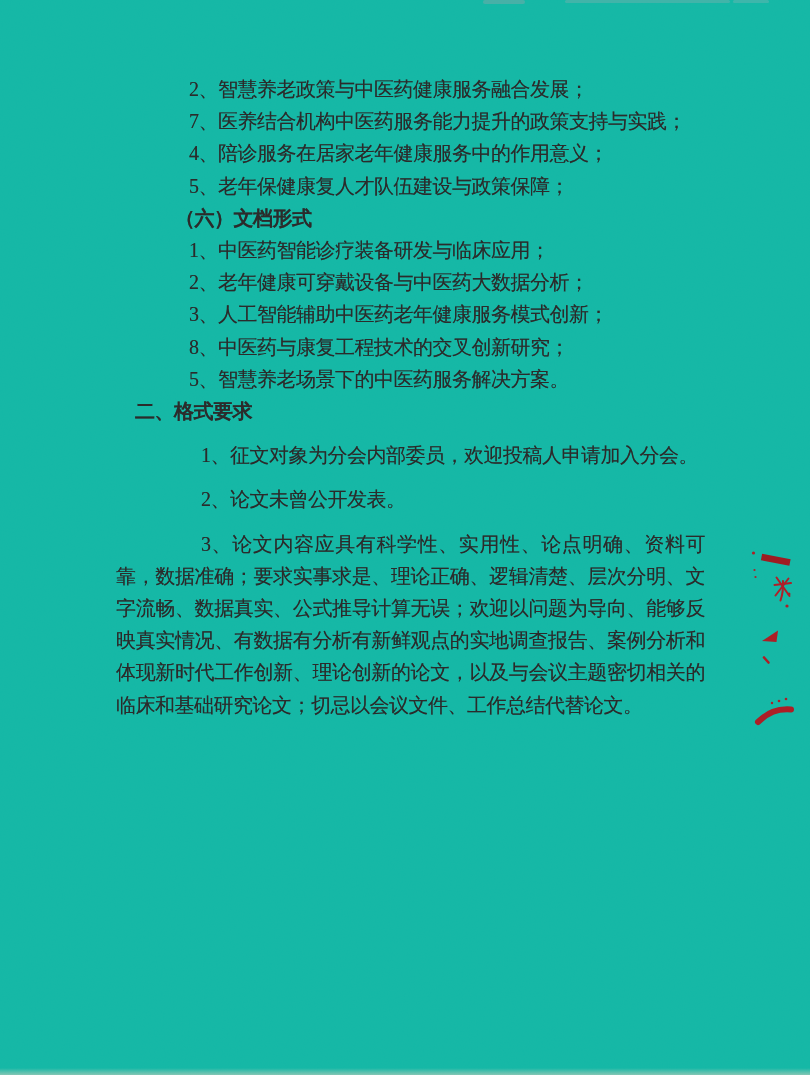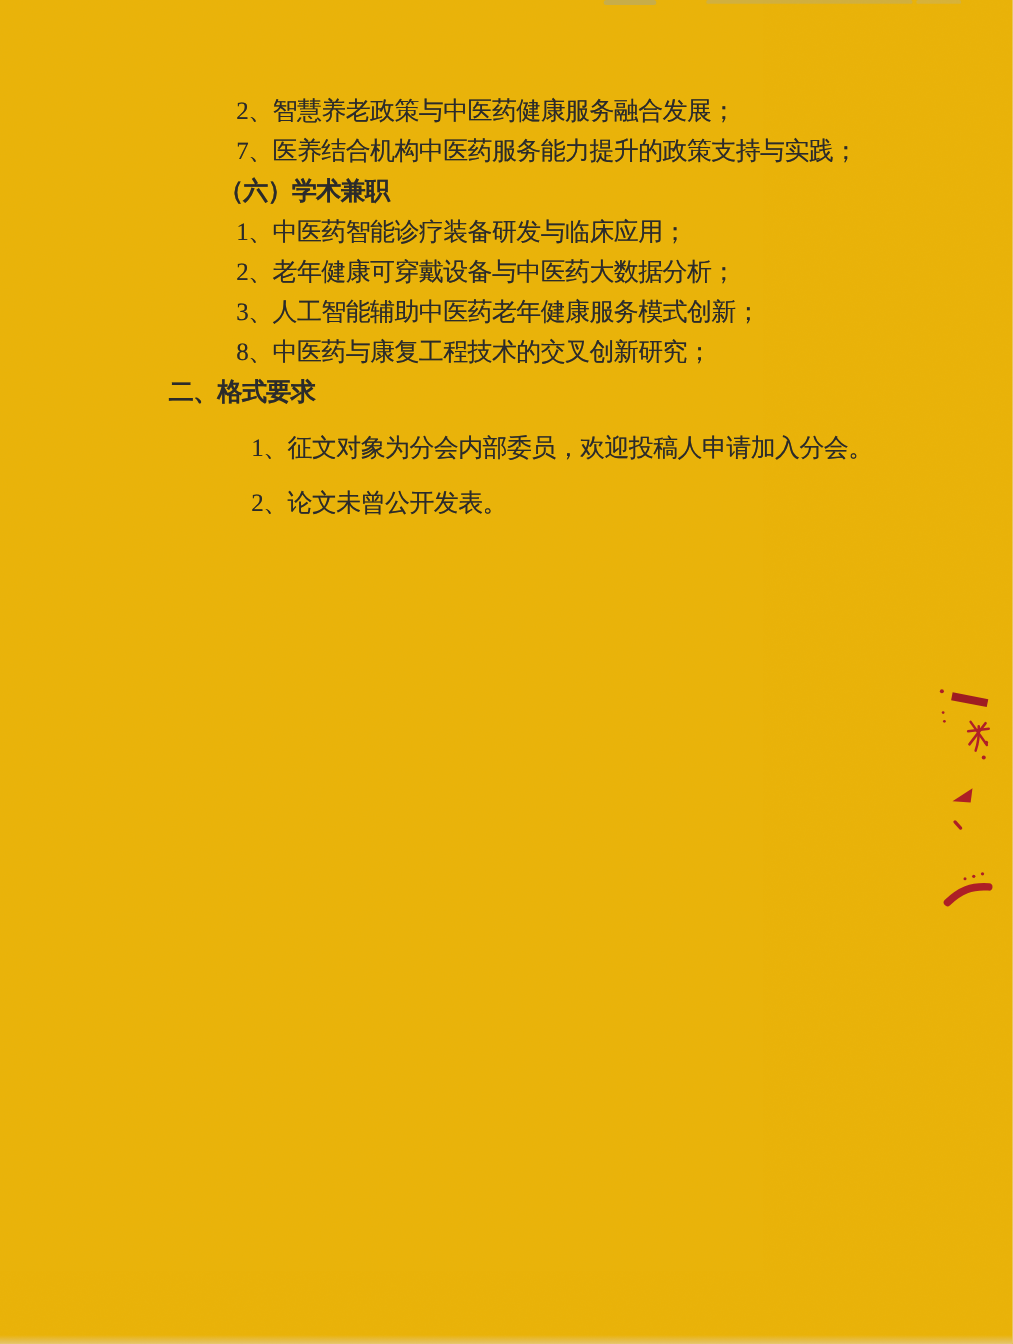--- a/index.html
+++ b/index.html
@@ -2,21 +2,21 @@
 <html><head>
 <meta charset="utf-8">
 <style>
   html, body { margin: 0; padding: 0; }
   body { background: #e8e8e8; }
   .page {
     position: relative;
     width: 810px;
     height: 1075px;
     margin: 0 auto;
-    background: #eab308;
+    background: #14b8a6;
     overflow: hidden;
     font-family: "Liberation Serif", "DejaVu Serif", serif;
   }
   .grain { position: absolute; left: 0; top: 0; pointer-events: none; }
   .doc {
     position: absolute;
     left: 104px;
     top: 73px;
     width: 613px;
     font-size: 20px;
@@ -55,32 +55,36 @@
     <rect width="810" height="1075" filter="url(#g)" opacity="0.05"></rect>
   </svg>
 
   <div class="artifact artifact-a"></div>
   <div class="artifact artifact-b"></div>
   <div class="artifact artifact-c"></div>
 
   <div class="doc">
     <div class="line list-item">2、智慧养老政策与中医药健康服务融合发展；</div>
     <div class="line list-item">7、医养结合机构中医药服务能力提升的政策支持与实践；</div>
+    <div class="line list-item">4、陪诊服务在居家老年健康服务中的作用意义；</div>
+    <div class="line list-item">5、老年保健康复人才队伍建设与政策保障；</div>
 
-    <div class="line heading-six">（六）学术兼职</div>
+    <div class="line heading-six">（六）文档形式</div>
 
     <div class="line list-item">1、中医药智能诊疗装备研发与临床应用；</div>
     <div class="line list-item">2、老年健康可穿戴设备与中医药大数据分析；</div>
     <div class="line list-item">3、人工智能辅助中医药老年健康服务模式创新；</div>
     <div class="line list-item">8、中医药与康复工程技术的交叉创新研究；</div>
+    <div class="line list-item">5、智慧养老场景下的中医药服务解决方案。</div>
 
     <div class="line heading-two">二、格式要求</div>
 
     <p class="para">1、征文对象为分会内部委员，欢迎投稿人申请加入分会。</p>
     <p class="para">2、论文未曾公开发表。</p>
+    <p class="para">3、论文内容应具有科学性、实用性、论点明确、资料可靠，数据准确；要求实事求是、理论正确、逻辑清楚、层次分明、文字流畅、数据真实、公式推导计算无误；欢迎以问题为导向、能够反映真实情况、有数据有分析有新鲜观点的实地调查报告、案例分析和体现新时代工作创新、理论创新的论文，以及与会议主题密切相关的临床和基础研究论文；切忌以会议文件、工作总结代替论文。</p>
   </div>
 
   <svg class="redmarks" width="810" height="1075">
     <g fill="#ad1f26" stroke="none">
       <circle cx="753.5" cy="553" r="1.6"></circle>
       <circle cx="754.5" cy="570" r="1.1"></circle>
       <circle cx="755.5" cy="577" r="1.1"></circle>
       <circle cx="789" cy="594" r="1.5"></circle>
       <circle cx="787" cy="606" r="1.6"></circle>
       <path d="M762,641 L778,630.5 L776.5,642 Z"></path>

